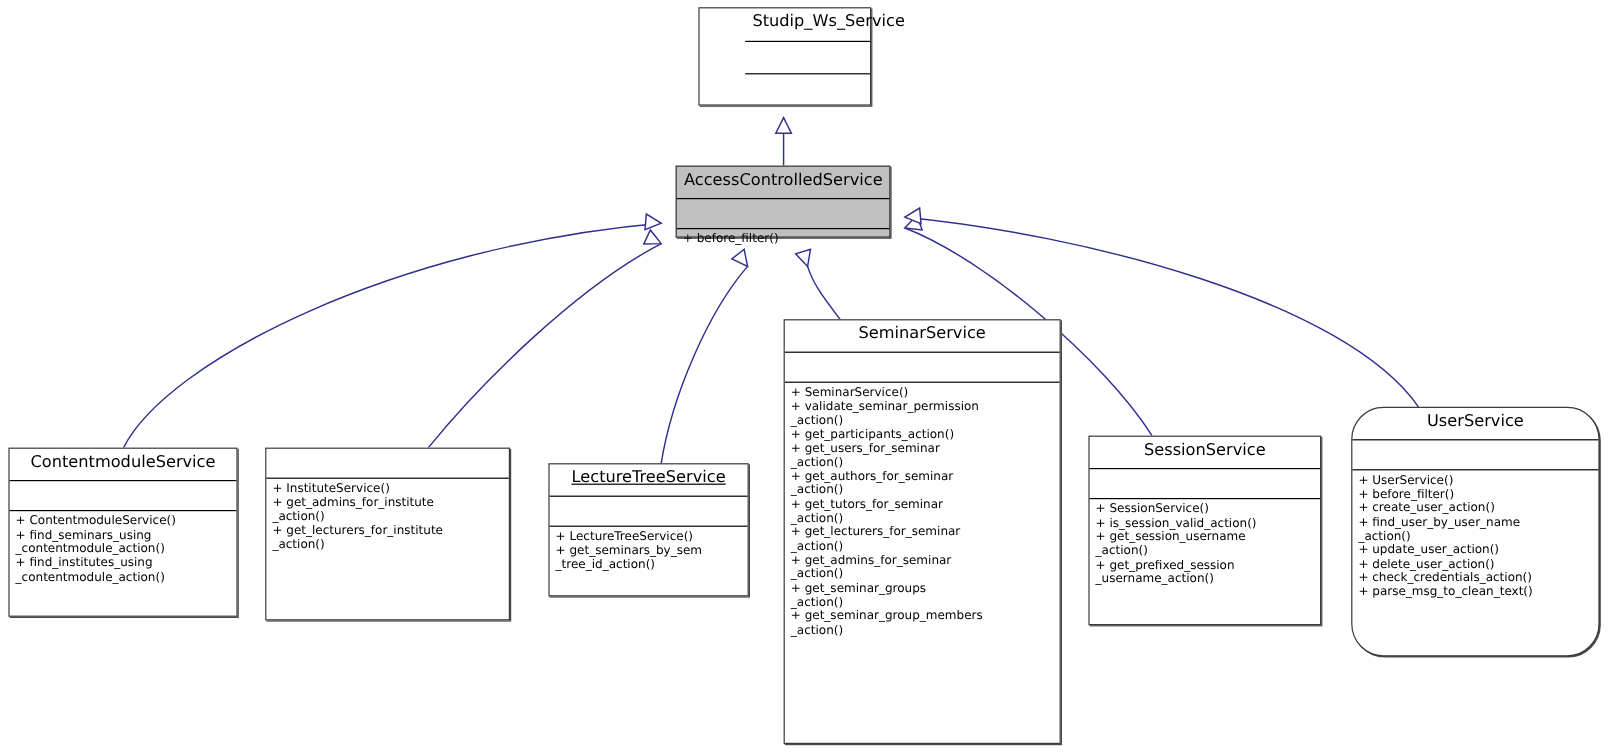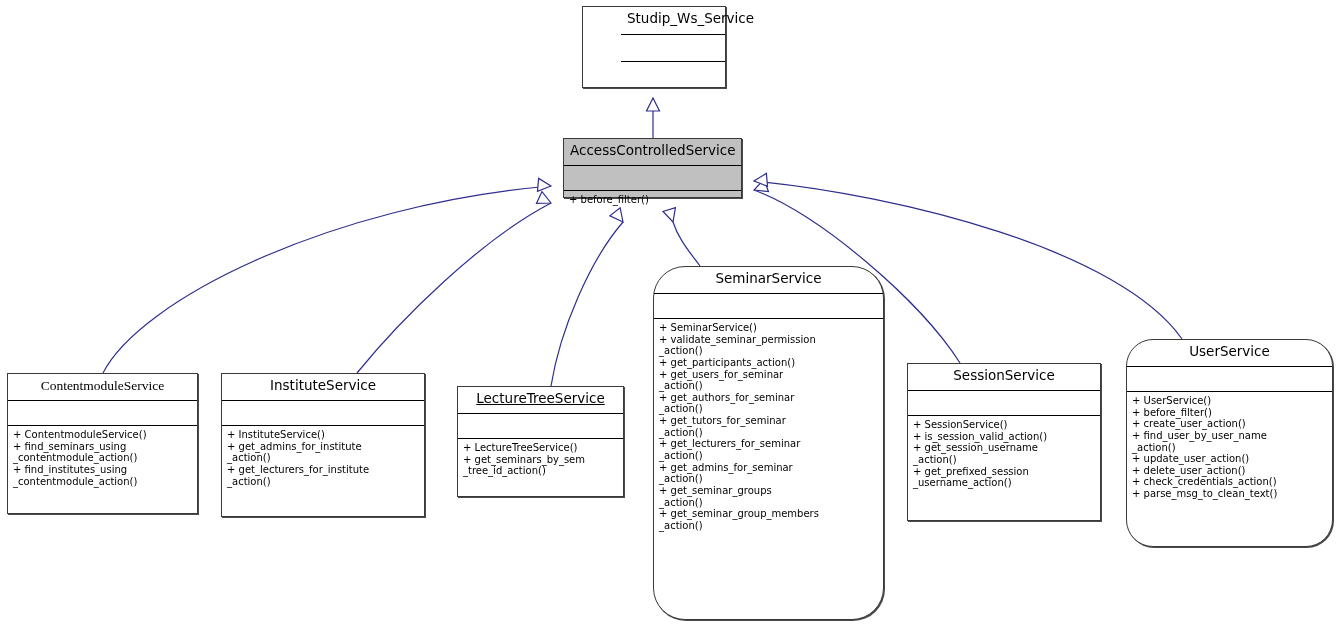--- a/index.html
+++ b/index.html
@@ -114,34 +114,33 @@
     <div class="uml-class highlight" style="left: 563px; top: 138px; width: 179px; height: 60px;">
       <div class="uml-name" style="height: 27px;">AccessControlledService</div>
       <div class="uml-attrs" style="height: 25px;">
         <div class="empty-row"></div>
       </div>
       <div class="uml-ops">
         <div class="op-line">+ before_filter()</div>
       </div>
     </div>
     <div class="uml-class" style="left: 7px; top: 373px; width: 191px; height: 141px;">
-      <div class="uml-name" style="height: 27px; font-family: Liberation Serif, serif;">ContentmoduleService</div>
+      <div class="uml-name" style="height: 27px;">ContentmoduleService</div>
       <div class="uml-attrs" style="height: 25px;">
         <div class="empty-row"></div>
       </div>
       <div class="uml-ops">
         <div class="op-line">+ ContentmoduleService()</div>
         <div class="op-line">+ find_seminars_using
 _contentmodule_action()</div>
         <div class="op-line">+ find_institutes_using
 _contentmodule_action()</div>
       </div>
     </div>
     <div class="uml-class" style="left: 221px; top: 373px; width: 204px; height: 144px;">
-      <div class="uml-name" style="height: 27px;">InstituteService</div>
       <div class="uml-attrs" style="height: 25px;">
         <div class="empty-row"></div>
       </div>
       <div class="uml-ops">
         <div class="op-line">+ InstituteService()</div>
         <div class="op-line">+ get_admins_for_institute
 _action()</div>
         <div class="op-line">+ get_lecturers_for_institute
 _action()</div>
       </div>
@@ -150,21 +149,21 @@
       <div class="uml-name" style="height: 27px; text-decoration: underline;">LectureTreeService</div>
       <div class="uml-attrs" style="height: 25px;">
         <div class="empty-row"></div>
       </div>
       <div class="uml-ops">
         <div class="op-line">+ LectureTreeService()</div>
         <div class="op-line">+ get_seminars_by_sem
 _tree_id_action()</div>
       </div>
     </div>
-    <div class="uml-class" style="left: 653px; top: 266px; width: 231px; height: 354px; border-radius: 32px;">
+    <div class="uml-class" style="left: 653px; top: 266px; width: 231px; height: 354px;">
       <div class="uml-name" style="height: 27px;">SeminarService</div>
       <div class="uml-attrs" style="height: 25px;">
         <div class="empty-row"></div>
       </div>
       <div class="uml-ops">
         <div class="op-line">+ SeminarService()</div>
         <div class="op-line">+ validate_seminar_permission
 _action()</div>
         <div class="op-line">+ get_participants_action()</div>
         <div class="op-line">+ get_users_for_seminar

